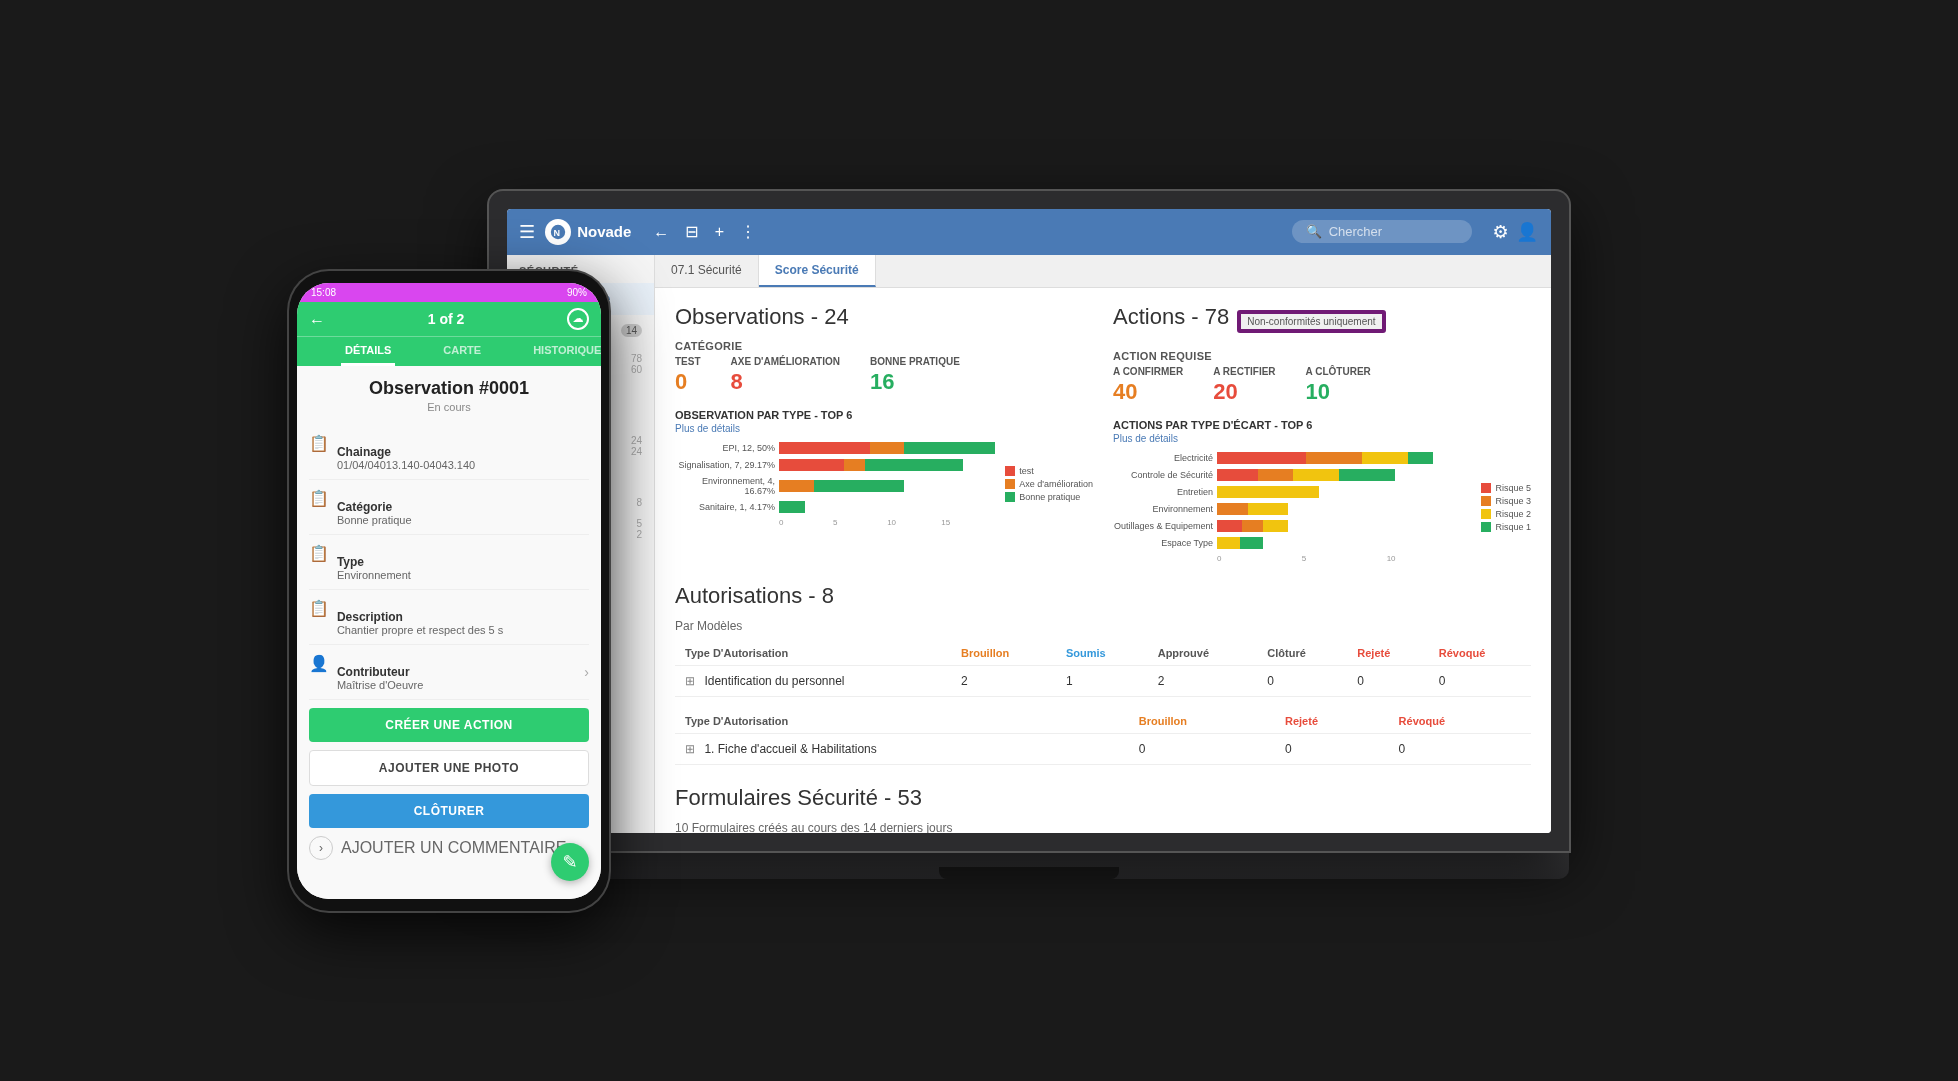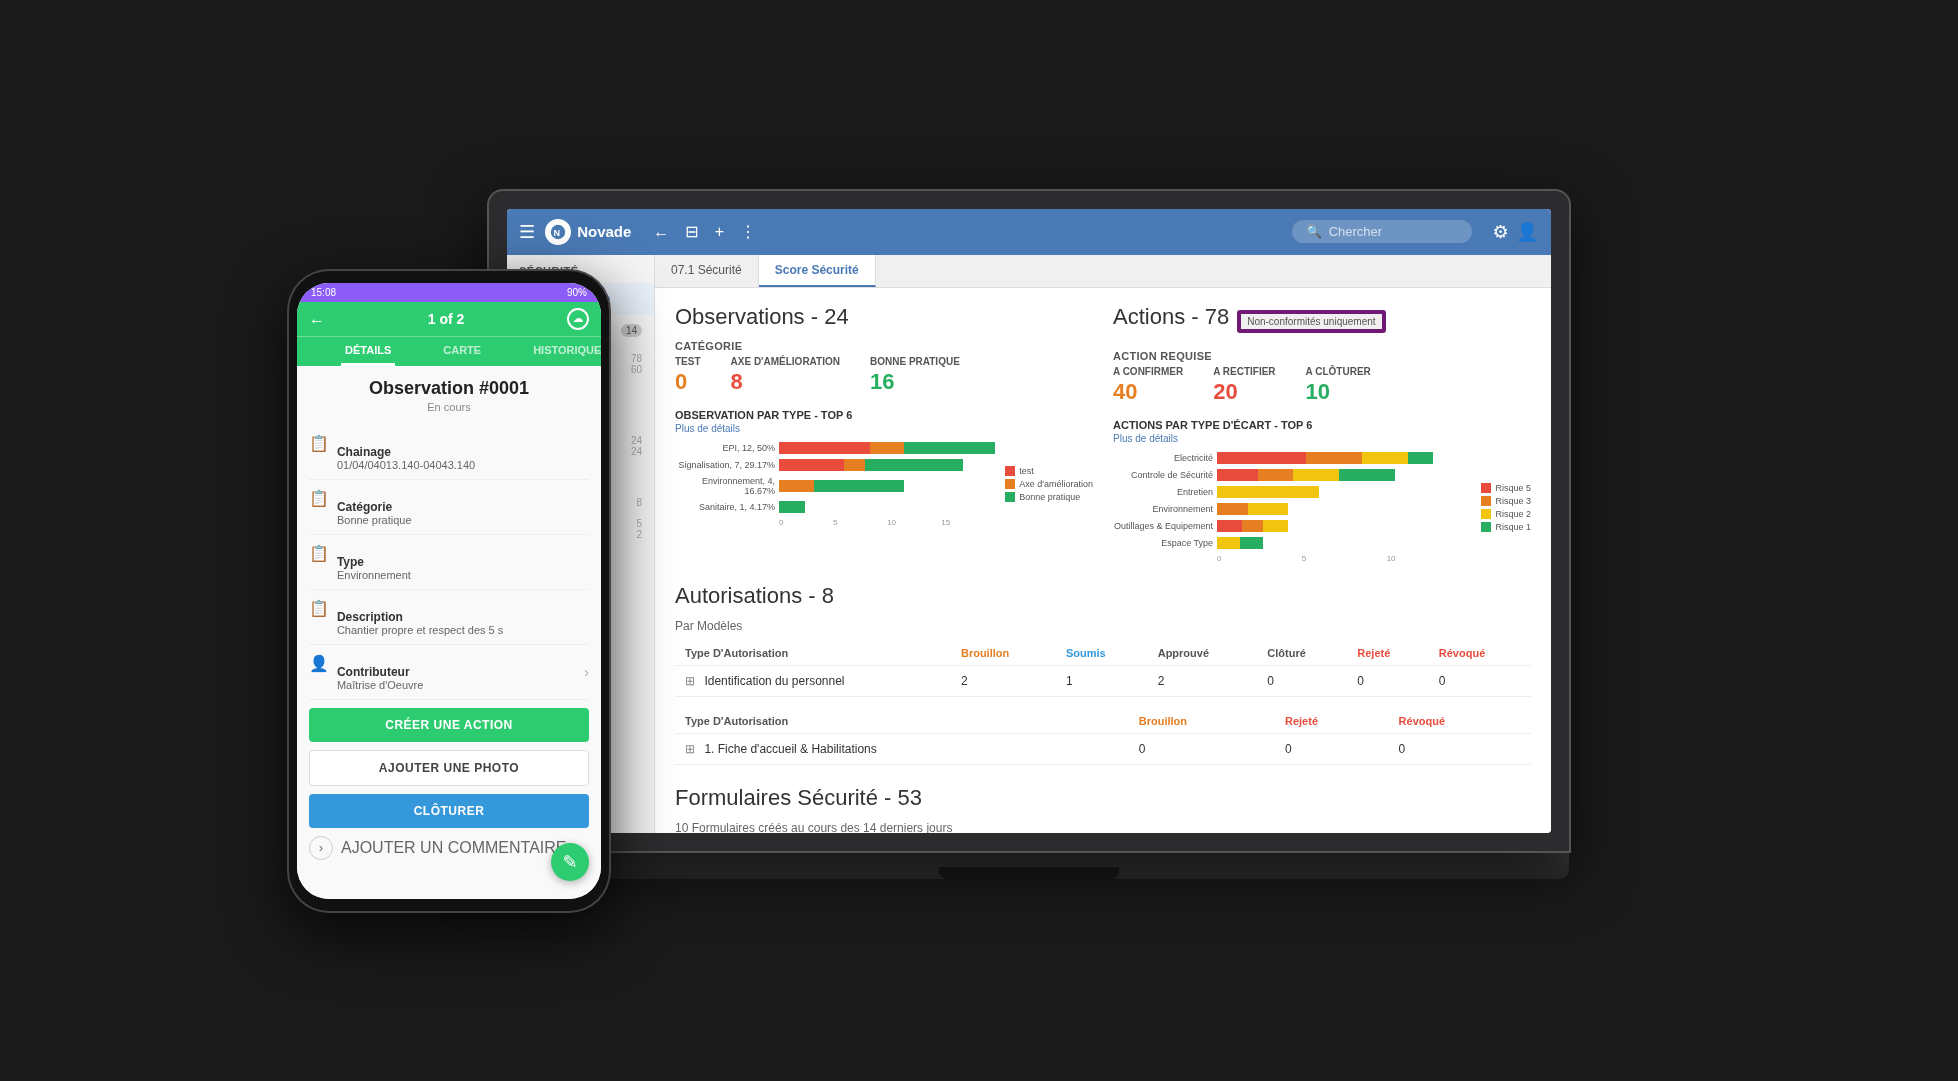--- a/index.html
+++ b/index.html
@@ -404,21 +404,21 @@
     }
     .phone-screen {
       background: #fff;
       border-radius: 32px;
       overflow: hidden;
       height: 100%;
       display: flex;
       flex-direction: column;
     }
     .phone-status-bar {
-      background: #8b5cf6;
+      background: #d946ef;
       padding: 4px 14px;
       display: flex;
       justify-content: space-between;
       align-items: center;
       font-size: 10px;
       color: white;
       flex-shrink: 0;
     }
     .phone-nav-bar {
       background: #2ecc71;

